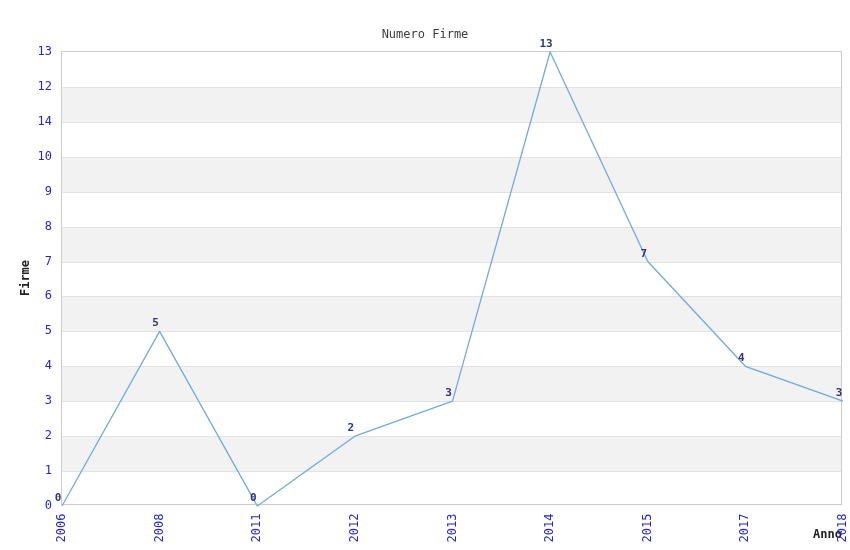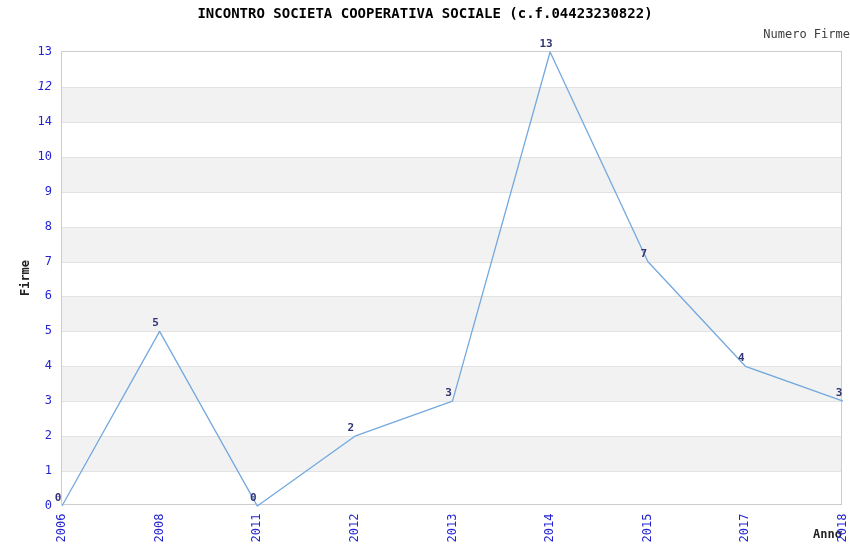--- a/index.html
+++ b/index.html
@@ -10,21 +10,21 @@
     font-family:"DejaVu Sans Mono","Liberation Mono",monospace;
     overflow:hidden;
   }
   #chart-title{
     position:absolute;top:5px;left:0;width:850px;
     text-align:center;font-size:14px;font-weight:bold;color:#000000;
     white-space:nowrap;
   }
   #chart-subtitle{
     position:absolute;top:27px;left:0;width:850px;
-    text-align:right;font-size:12px;font-weight:normal;color:#3c3c3c;
+    text-align:center;font-size:12px;font-weight:normal;color:#3c3c3c;
     white-space:nowrap;
   }
   #y-axis-title{
     position:absolute;left:25px;top:278px;
     transform:translate(-50%,-50%) rotate(-90deg);
     font-size:12px;font-weight:bold;color:#222222;white-space:nowrap;
   }
   #x-axis-title{
     position:absolute;left:813px;top:527px;
     font-size:12px;font-weight:bold;color:#222222;white-space:nowrap;
@@ -47,21 +47,20 @@
   }
   .x-tick{
     position:absolute;transform:translate(-50%,-50%) rotate(-90deg);
     font-size:12px;white-space:nowrap;
   }
 </style>
 </head>
 <body>
 
 <div id="chart">
-  <div id="chart-title" style="color: rgb(0, 0, 0);">INCONTRO SOCIETA COOPERATIVA SOCIALE (c.f.04423230822)</div>
   <div id="chart-subtitle" style="color: rgb(60, 60, 60);">Numero Firme</div>
   <div id="y-axis-title" style="color: rgb(34, 34, 34);">Firme</div>
   <div id="x-axis-title" style="color: rgb(34, 34, 34);">Anno</div>
   <div id="y-axis"></div>
   <div id="plot-area" style="border-color: rgb(204, 204, 204);">
       <div class="band" style="top: 384.154px; height: 34.9231px; background: rgb(242, 242, 242);"></div>
       <div class="band" style="top: 314.308px; height: 34.9231px; background: rgb(242, 242, 242);"></div>
       <div class="band" style="top: 244.462px; height: 34.9231px; background: rgb(242, 242, 242);"></div>
       <div class="band" style="top: 174.615px; height: 34.9231px; background: rgb(242, 242, 242);"></div>
       <div class="band" style="top: 104.769px; height: 34.9231px; background: rgb(242, 242, 242);"></div>
@@ -97,21 +96,21 @@
     <div class="y-tick" style="top: 435.154px; color: rgb(37, 37, 207);">2</div>
     <div class="y-tick" style="top: 400.231px; color: rgb(37, 37, 207);">3</div>
     <div class="y-tick" style="top: 365.308px; color: rgb(37, 37, 207);">4</div>
     <div class="y-tick" style="top: 330.385px; color: rgb(37, 37, 207);">5</div>
     <div class="y-tick" style="top: 295.462px; color: rgb(37, 37, 207);">6</div>
     <div class="y-tick" style="top: 260.538px; color: rgb(37, 37, 207);">7</div>
     <div class="y-tick" style="top: 225.615px; color: rgb(37, 37, 207);">8</div>
     <div class="y-tick" style="top: 190.692px; color: rgb(37, 37, 207);">9</div>
     <div class="y-tick" style="top: 155.769px; color: rgb(37, 37, 207); text-align: right;">10</div>
     <div class="y-tick" style="top: 120.846px; color: rgb(37, 37, 207);">14</div>
-    <div class="y-tick" style="top: 85.9231px; color: rgb(37, 37, 207); font-style: italic;">12</div>
+    <div class="y-tick" style="top: 85.9231px; color: rgb(37, 37, 207);">12</div>
     <div class="y-tick" style="top: 51px; color: rgb(37, 37, 207);">13</div>
     <div class="x-tick" style="left: 61px; top: 528px; color: rgb(37, 37, 207);">2006</div>
     <div class="x-tick" style="left: 158.625px; top: 528px; color: rgb(37, 37, 207);">2008</div>
     <div class="x-tick" style="left: 256.25px; top: 528px; color: rgb(37, 37, 207);">2011</div>
     <div class="x-tick" style="left: 353.875px; top: 528px; color: rgb(37, 37, 207);">2012</div>
     <div class="x-tick" style="left: 451.5px; top: 528px; color: rgb(37, 37, 207);">2013</div>
     <div class="x-tick" style="left: 549.125px; top: 528px; color: rgb(37, 37, 207);">2014</div>
     <div class="x-tick" style="left: 646.75px; top: 528px; color: rgb(37, 37, 207);">2015</div>
     <div class="x-tick" style="left: 744.375px; top: 528px; color: rgb(37, 37, 207);">2017</div>
     <div class="x-tick" style="left: 842px; top: 528px; color: rgb(37, 37, 207);">2018</div>

